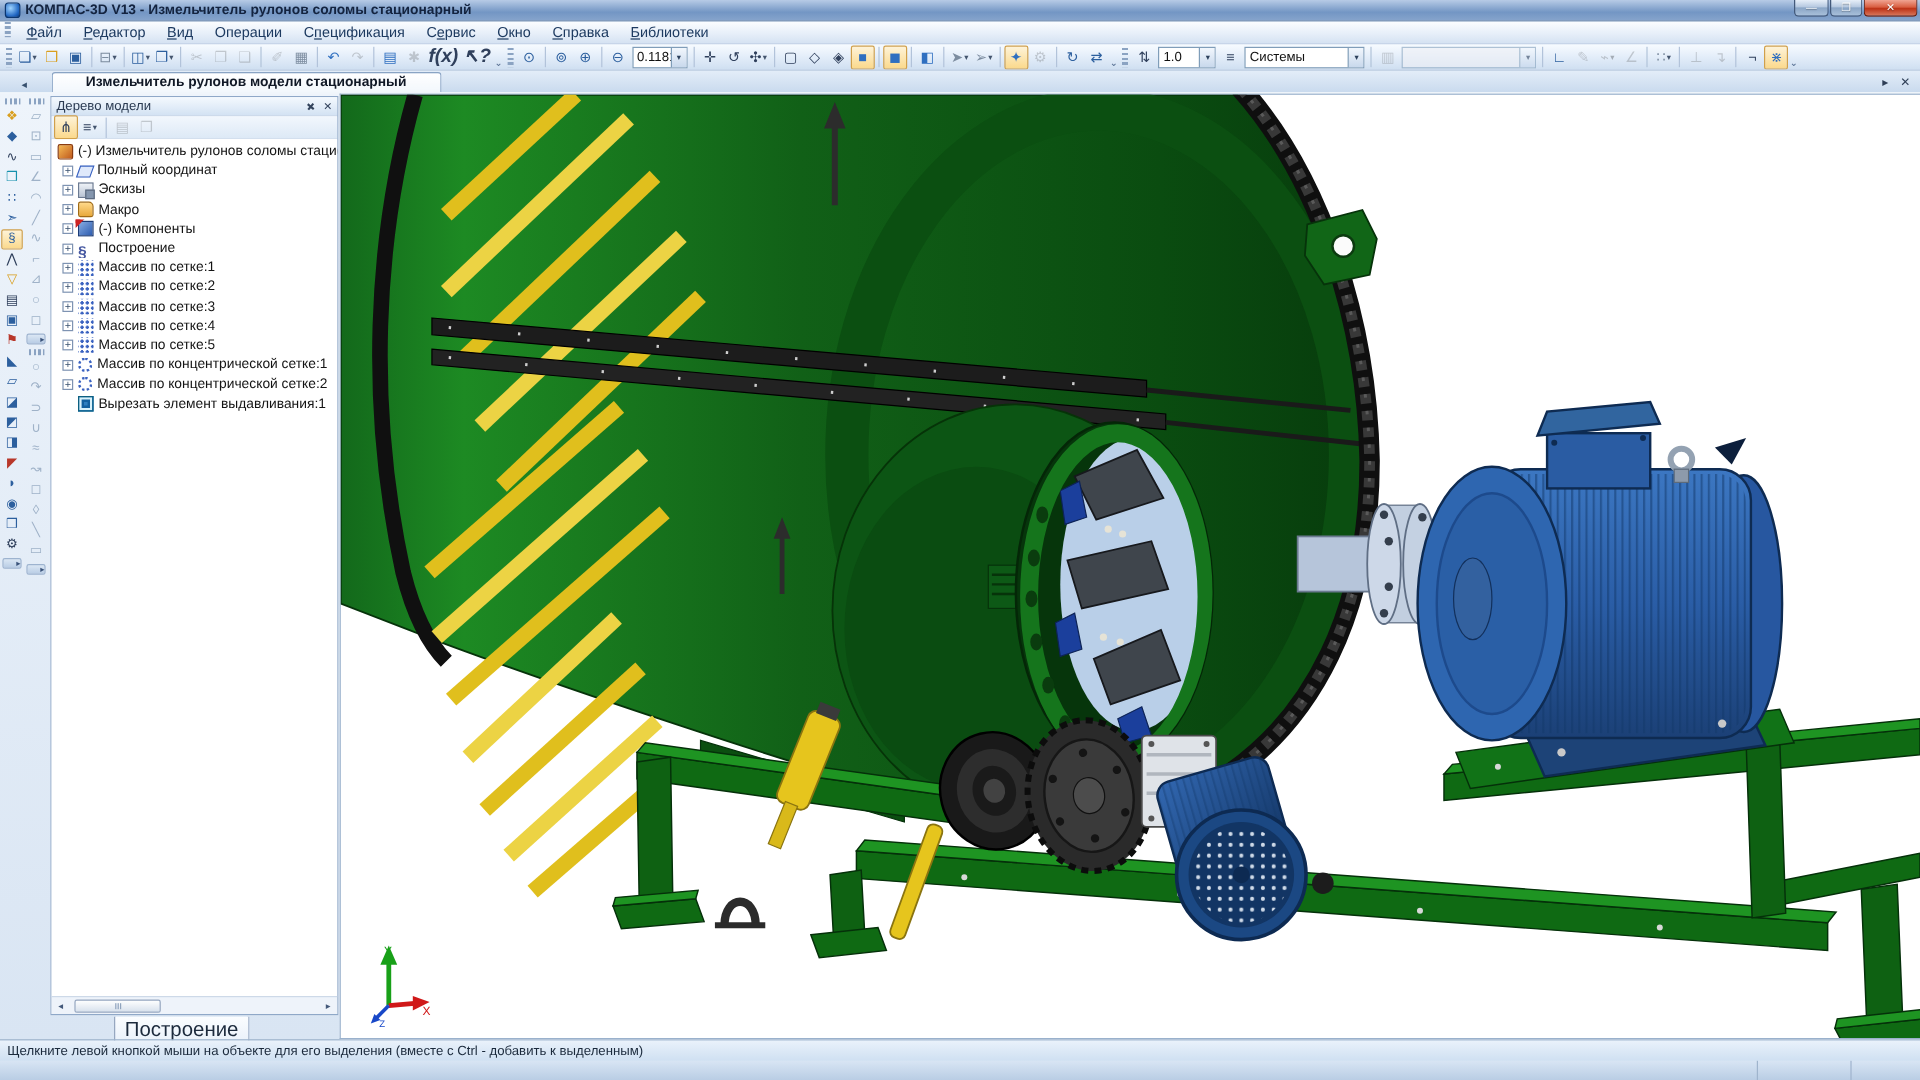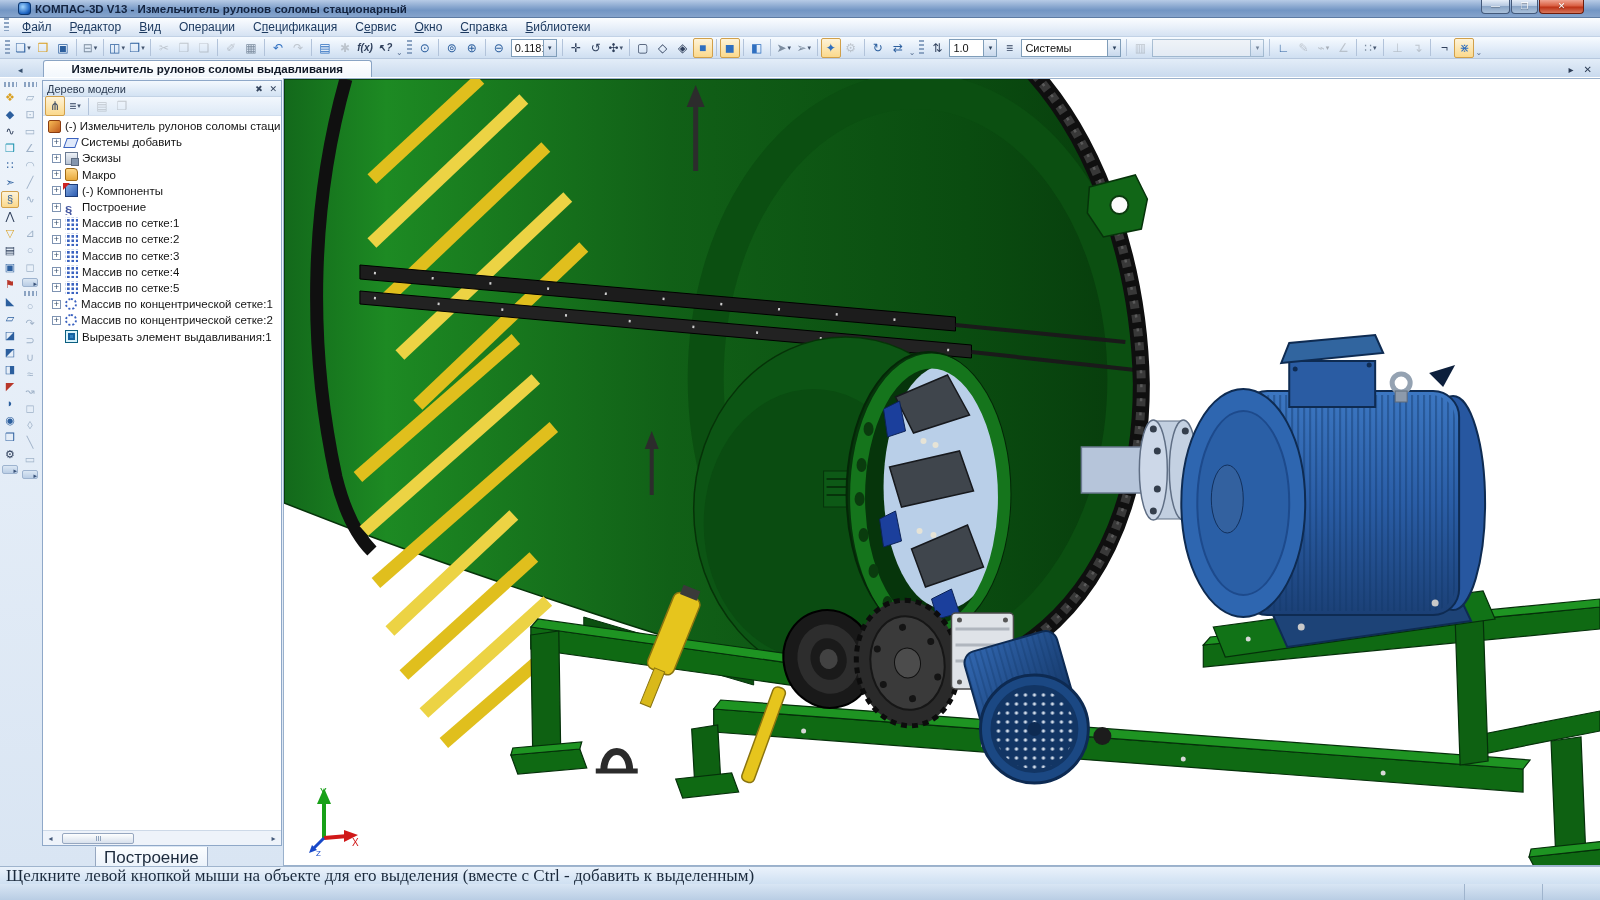--- a/index.html
+++ b/index.html
@@ -1,21 +1,21 @@
 <!DOCTYPE html>
 <html><head>
 <meta charset="utf-8">
 <style>
   html,body{margin:0;padding:0;background:#555;}
   *{box-sizing:border-box;}
   .app{position:relative;width:1600px;height:900px;font-family:"Liberation Sans",sans-serif;
        background:#dce7f5;overflow:hidden;display:flex;flex-direction:column;user-select:none;}
   
   .titlebar{height:18px;background:linear-gradient(#b7cbe6,#89a7cf 40%,#7396c4 60%,#86a4cc);
-    display:flex;align-items:center;padding:0 16px;border-bottom:1px solid #5d7ba3;flex:none;}
+    display:flex;align-items:center;padding:0 2px;border-bottom:1px solid #5d7ba3;flex:none;}
   .appicon{width:13px;height:13px;border-radius:3px;margin:0 4px 0 2px;flex:none;
     background:radial-gradient(circle at 35% 35%,#9fd4ff,#1d63c0 70%,#0d3c80);border:1px solid #0b3670;}
   .apptitle{font-size:11.5px;color:#13233f;font-weight:600;white-space:nowrap;}
   .winbtns{margin-left:auto;display:flex;align-items:flex-start;height:100%;}
   .wbtn{height:14px;border:1px solid #43597a;border-top:none;border-radius:0 0 4px 4px;
     color:#fff;font-size:9px;line-height:12px;text-align:center;
     background:linear-gradient(#e6eef8,#b5c8e0 45%,#8aa5c6 50%,#a9c0da);margin-left:1px;
     text-shadow:0 1px 1px rgba(0,0,0,.4);}
   .wbtn.min{width:29px}.wbtn.max{width:27px}
   .wbtn.close{width:45px;background:linear-gradient(#f0a492,#d95f42 45%,#bd3317 55%,#d8775c);border-color:#6e1c0a;}
@@ -32,21 +32,21 @@
   .tgrip{width:5px;height:16px;margin:0 3px;flex:none;
     background:repeating-linear-gradient(#8ba3c2 0 2px,transparent 2px 4px);}
   .tsep{width:1px;height:17px;background:#b2c3da;margin:0 3px;flex:none;}
   .tbtn{height:20px;min-width:20px;border:1px solid transparent;border-radius:2px;background:transparent;
     display:flex;align-items:center;justify-content:center;padding:0 1px;flex:none;font-family:inherit;}
   .tbtn .gl{font-size:12px;line-height:1;}
   .tbtn.act{background:linear-gradient(#fef3d8,#fbd98c);border-color:#d1a04a;}
   .tbtn.dis{opacity:.42;filter:grayscale(70%);}
   .gl.c-b{color:#2c5f9e}.gl.c-g{color:#7d8da0}.gl.c-d{color:#30405c}.gl.c-y{color:#d99f1f}
   .gl.c-t{color:#1691ad}.gl.c-r{color:#b8372a}.gl.c-bl{color:#2f6fc0}.gl.c-m{color:#a4b5ca}
-  .gl.small{font-size:10px;font-style:italic;font-weight:bold;}
+  .gl.small{font-size:16px;font-style:italic;font-weight:bold;}
   .dd{font-size:7px;color:#44556e;margin-left:1px;}
   .tcombo{height:18px;background:#fff;border:1px solid #7f9db9;display:flex;align-items:center;
     font-size:11px;color:#111;margin:0 2px;flex:none;}
   .tcombo .cval{flex:1;padding:0 3px;overflow:hidden;white-space:nowrap;}
   .tcombo .cdd{width:13px;height:100%;border-left:1px solid #7f9db9;font-size:7px;color:#2c405c;
     display:flex;align-items:center;justify-content:center;background:linear-gradient(#f2f7fd,#c8d8ec);}
   .tcombo.dis{background:#eef1f5;opacity:.6;}
   .tovf{font-size:8px;color:#5b7294;align-self:flex-end;margin:0 1px 1px 1px;flex:none;}
   
   .tabbar{height:19px;background:linear-gradient(#e3edf8,#c9daee);display:flex;align-items:flex-end;
@@ -110,21 +110,21 @@
   .bottomtabs{height:20px;flex:none;display:flex;align-items:flex-start;padding-top:1px;}
   .btab{margin-left:53px;background:linear-gradient(#fbfdff,#e9f1fa);border:1px solid #96a7c0;border-top:none;
     border-radius:0 0 3px 3px;font-size:17px;color:#1c2a3c;padding:1px 8px;}
   
   .viewport{flex:1;position:relative;background:#fff;border:1px solid #9ab1cc;border-right:none;min-width:0;}
   .viewport svg.scene{position:absolute;inset:0;width:100%;height:100%;}
   .triad{position:absolute;left:16px;top:703px;width:62px;height:74px;}
   
   .statusbar{flex:none;}
   .smsg{height:18px;background:linear-gradient(#eaf2fb,#cfe0f2);border-top:1px solid #9fb4cd;
-    font-size:17px;color:#1b2a3c;display:flex;align-items:center;padding-left:6px;font-family:Liberation Serif, serif;}
+    font-size:11px;color:#1b2a3c;display:flex;align-items:center;padding-left:6px;}
   .ssub{height:16px;background:linear-gradient(#d8e5f4,#b9cde4);display:flex;}
   .spane{border-left:1px solid #9fb4cd;height:100%;}
   .spane.p1{margin-left:auto;width:78px;}
   .spane.p2{width:58px;}
 </style>
 </head>
 <body>
 
 <div class="app">
 
@@ -344,21 +344,21 @@
         <span class="gl c-d">¬</span>
       </button>
       <button class="tbtn act">
         <span class="gl c-bl">⋇</span>
       </button>
       <div class="tovf">⌄</div>
     </div>
 
   <div class="tabbar">
     <span class="tab-scroll">◂</span>
-    <span class="tab">Измельчитель рулонов соломы выдавливания</span>
+    <span class="tab">Измельчитель рулонов модели стационарный</span>
     <span class="right">
       <span>▸</span>
       <span>✕</span>
     </span>
   </div>
 
   <div class="main">
 
     <div class="strip">
       <div class="vcol" id="vcol1">
@@ -526,21 +526,21 @@
             </button>
           </div>
         <div class="tree" id="tree">
             <div class="trow">
               <span class="ti ti-root"></span>
               <span class="lbl">(-) Измельчитель рулонов соломы стационарный</span>
             </div>
             <div class="trow">
               <span class="exp"></span>
               <span class="ti ti-csys"></span>
-              <span class="lbl">Системы добавить</span>
+              <span class="lbl">Полный координат</span>
             </div>
             <div class="trow">
               <span class="exp"></span>
               <span class="ti ti-sketch"></span>
               <span class="lbl">Эскизы</span>
             </div>
             <div class="trow">
               <span class="exp"></span>
               <span class="ti ti-macro"></span>
               <span class="lbl">Макро</span>

